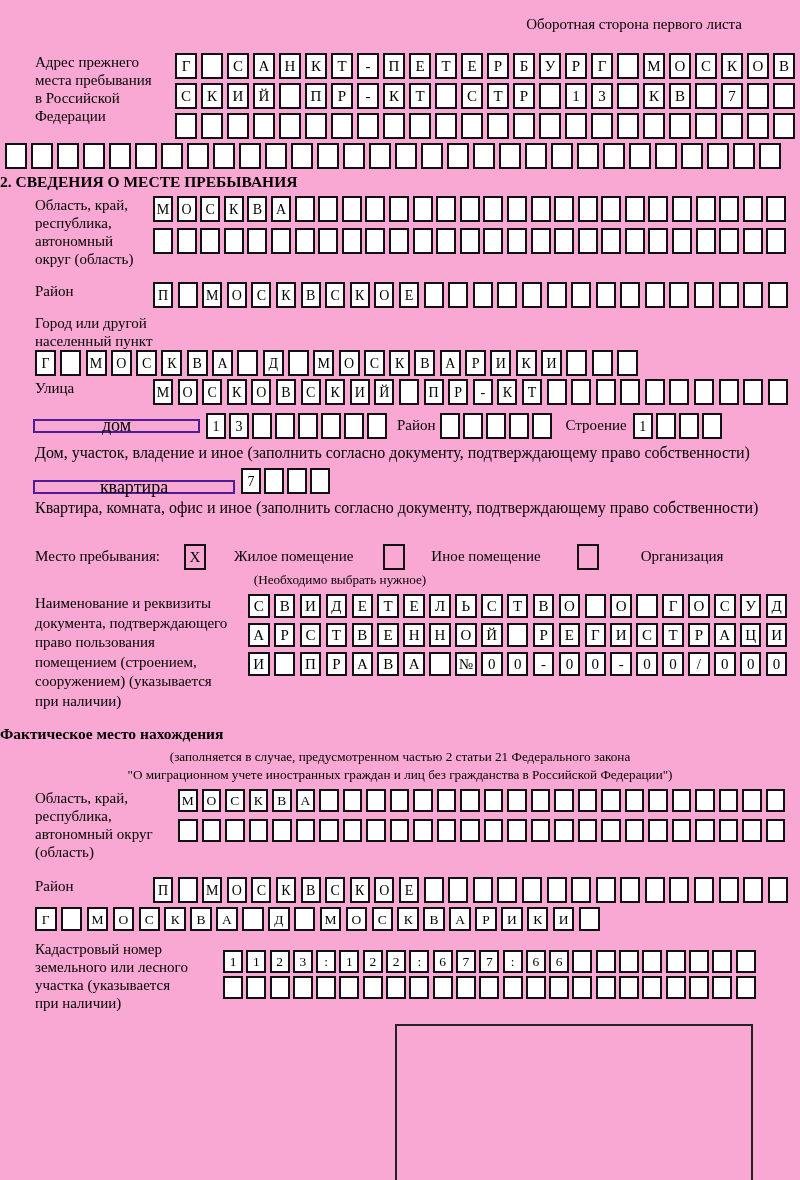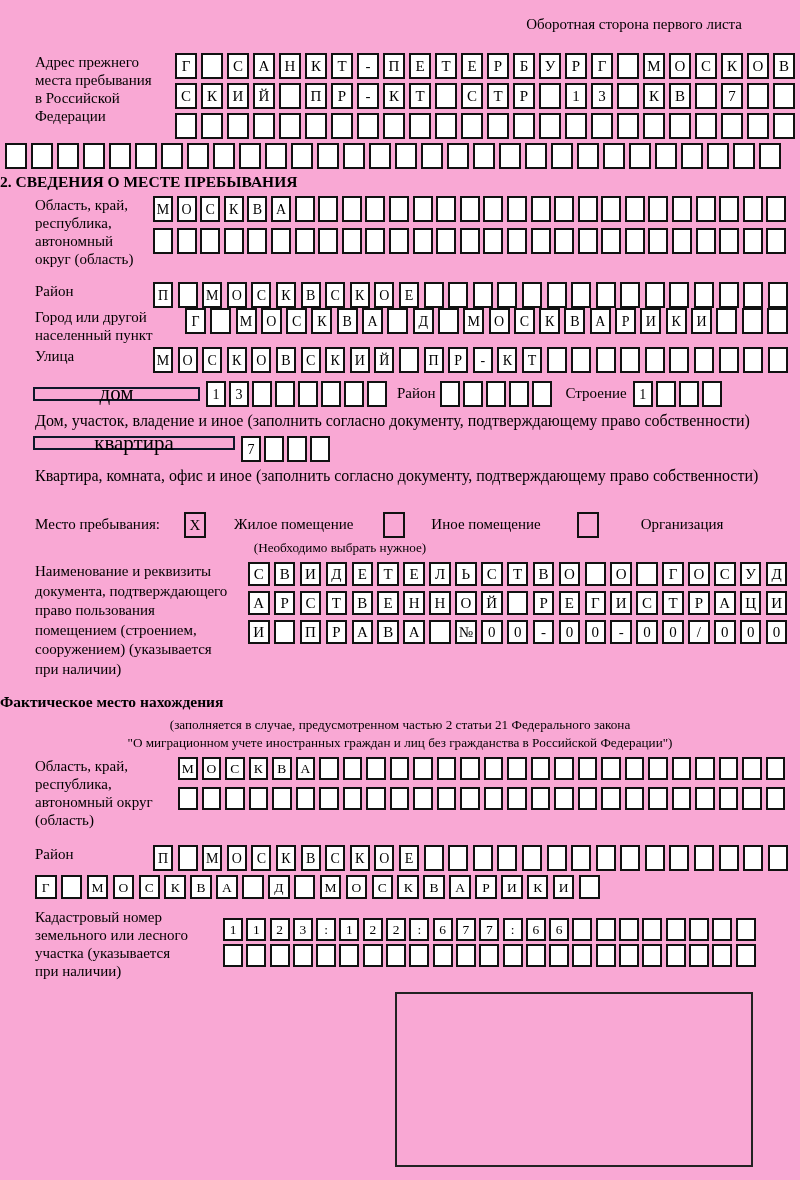--- a/index.html
+++ b/index.html
@@ -29,23 +29,23 @@
   .g24b{gap:4.3px}   .g24b .cell{width:21px;height:26px;font-size:14px;line-height:23px;}
   .g21{gap:4.4px}    .g21 .cell{width:21.5px;height:24px;font-size:15px;line-height:21px;}
   .g26s{gap:4px}     .g26s .cell{width:19.5px;height:23px;font-size:13.5px;line-height:20px;}
   .g22{gap:4.4px}    .g22 .cell{width:21.5px;height:24px;font-size:13.5px;line-height:21px;}
   .g23{gap:3.3px}    .g23 .cell{width:20px;height:23px;font-size:13.5px;line-height:20px;}
   .gh{gap:3px}       .gh .cell{width:20px;height:26px;font-size:14px;line-height:23px;}
   .caption{font-size:13.2px;text-align:center;margin-top:5px;}
   .caption-left{font-size:16px;margin-left:35px;margin-top:5px;}
   .h-title{font-size:15.5px;font-weight:bold;text-align:left;}
   .widebox{
-    box-sizing:border-box;border:2px solid #0f172a;height:14px;
+    box-sizing:border-box;border:2px solid #4c1d95;height:14px;
     display:flex;align-items:center;justify-content:center;
-    font-size:21px;flex-shrink:0;
+    font-size:18px;flex-shrink:0;
   }
   .inl{font-size:15px;line-height:27px;white-space:nowrap;}
   .chk{box-sizing:border-box;border:2px solid #111;width:22px;height:26px;
        text-align:center;font-size:15px;line-height:23px;flex-shrink:0;}
   .stamp-box{box-sizing:border-box;border:2px solid #222;width:358px;height:175px;margin-left:395px;margin-top:12px;}
 </style>
 </head>
 <body>
 
 <div class="page">
@@ -265,21 +265,21 @@
         <span class="cell"></span>
         <span class="cell"></span>
         <span class="cell"></span>
         <span class="cell"></span>
         <span class="cell"></span>
         <span class="cell"></span>
         <span class="cell"></span>
       </div>
   </div>
 
-  <div class="fieldrow" style="margin-top:0;">
+  <div class="fieldrow" style="margin-top:6px;flex-direction:column;">
     <div class="lbl" style="width:150px;">Город или другой
 населенный пункт</div>
     <div class="cellrow g24b">
         <span class="cell">Г</span>
         <span class="cell"></span>
         <span class="cell">М</span>
         <span class="cell">О</span>
         <span class="cell">С</span>
         <span class="cell">К</span>
         <span class="cell">В</span>
@@ -358,21 +358,21 @@
     <div class="inl" style="margin-left:14px;margin-right:6px;">Строение</div>
     <div class="cellrow gh">
         <span class="cell">1</span>
         <span class="cell"></span>
         <span class="cell"></span>
         <span class="cell"></span>
       </div>
   </div>
   <div class="caption-left">Дом, участок, владение и иное (заполнить согласно документу, подтверждающему право собственности)</div>
 
-  <div class="fieldrow" style="margin-left:33px;margin-top:6px;align-items:flex-start;">
+  <div class="fieldrow" style="margin-left:33px;margin-top:6px;align-items:flex-end;">
     <div class="widebox" style="width:202px;">квартира</div>
     <div class="cellrow gh" style="margin-left:6px;">
         <span class="cell">7</span>
         <span class="cell"></span>
         <span class="cell"></span>
         <span class="cell"></span>
       </div>
   </div>
   <div class="caption-left">Квартира, комната, офис и иное (заполнить согласно документу, подтверждающему право собственности)</div>
 

